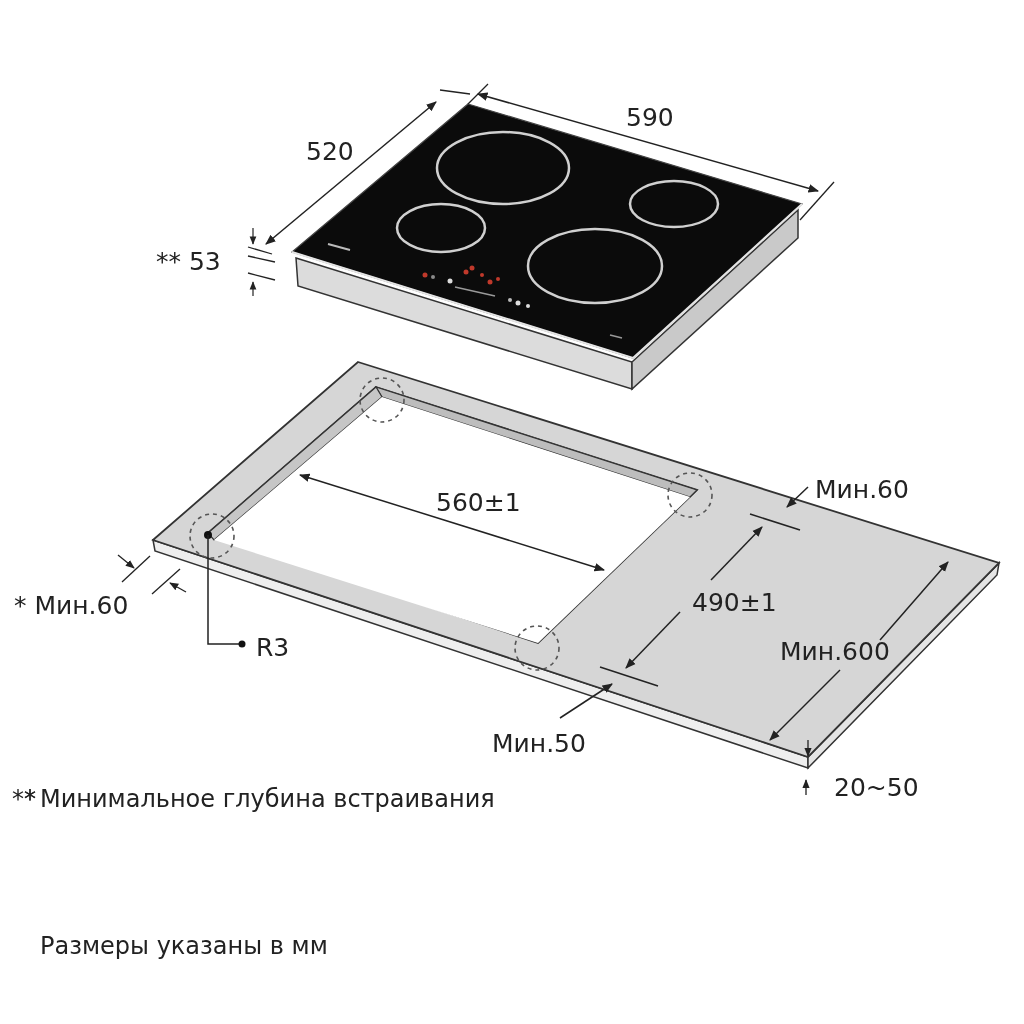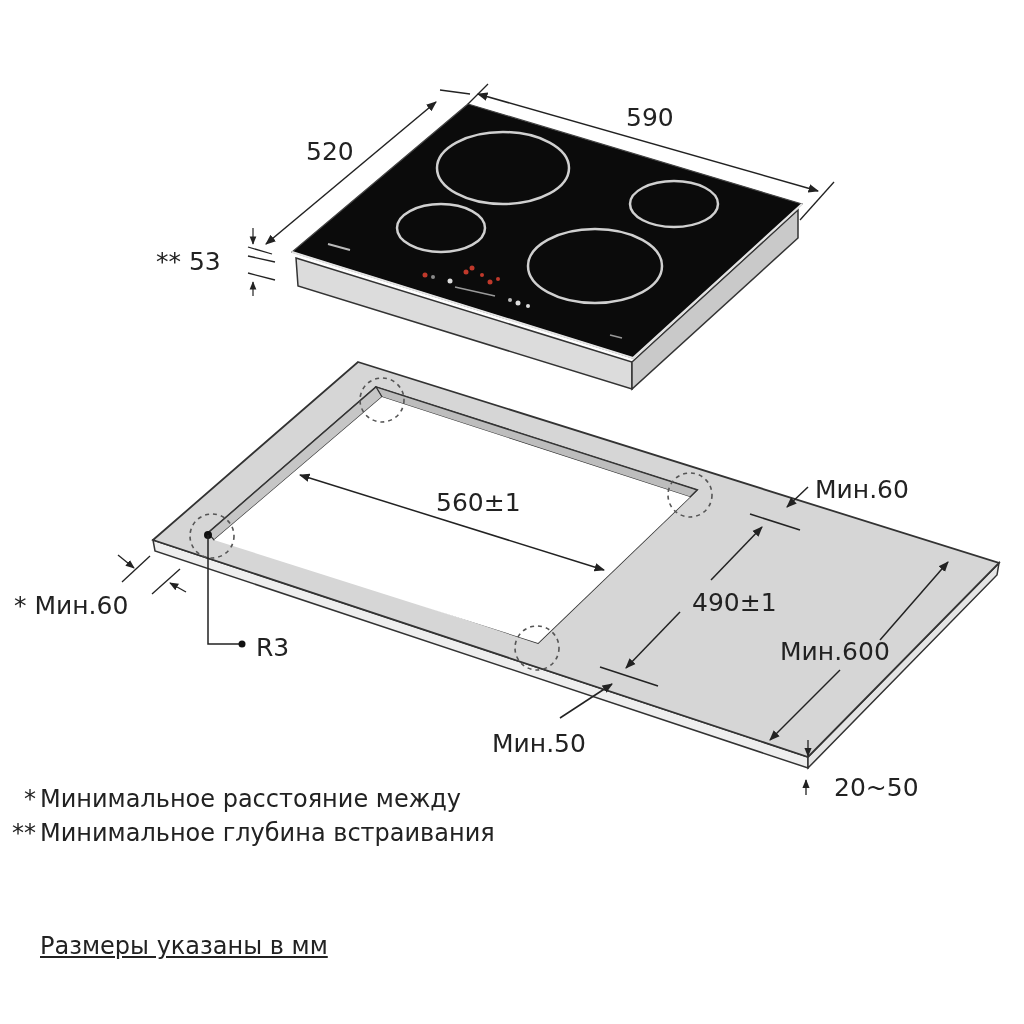--- a/index.html
+++ b/index.html
@@ -2,21 +2,21 @@
 <html><head>
 <meta charset="utf-8">
 <style>
   html, body { margin: 0; padding: 0; background: #ffffff; }
   body { width: 1024px; height: 1024px; position: relative; overflow: hidden; font-family: "DejaVu Sans", sans-serif; color: #222; }
   #stage { position: absolute; left: 0; top: 0; width: 1024px; height: 1024px; }
   .lbl { font-family: "DejaVu Sans", sans-serif; fill: #222; font-size: 25px; }
   .notes { position: absolute; left: 0; top: 782px; width: 620px; font-size: 24px; line-height: 34px; color: #222; }
   .note-row { position: relative; padding-left: 40px; white-space: nowrap; }
   .note-star { position: absolute; left: 0; width: 36px; text-align: right; }
-  .units { position: absolute; left: 40px; top: 932px; font-size: 24px; color: #222; white-space: nowrap; text-decoration: underline; }
+  .units { position: absolute; left: 40px; top: 932px; font-size: 24px; color: #222; white-space: nowrap; }
 </style>
 </head>
 <body>
 
 <svg id="stage" viewBox="0 0 1024 1024" xmlns="http://www.w3.org/2000/svg">
   <defs>
     <marker id="arr" viewBox="0 0 10 10" refX="9" refY="5" markerWidth="7" markerHeight="7" orient="auto-start-reverse">
       <path d="M0,1 L10,5 L0,9 z" fill="#222"></path>
     </marker>
   </defs>
@@ -125,20 +125,19 @@
     <line x1="248" y1="273" x2="275" y2="280" stroke="#222" stroke-width="1.3"></line>
     <line x1="253" y1="228" x2="253" y2="244" stroke="#222" stroke-width="1.2" marker-end="url(#arr)"></line>
     <line x1="253" y1="296" x2="253" y2="282" stroke="#222" stroke-width="1.2" marker-end="url(#arr)"></line>
     <text class="lbl" x="156" y="270">** 53</text>
   </g>
 </svg>
 
 <div class="notes">
   <div class="note-row">
     <span class="note-star">*</span>
-    <div>Минимальное расстояние между</div>
   </div>
   <div class="note-row">
     <span class="note-star">**</span>
     <div>Минимальное глубина встраивания</div>
   </div>
 </div>
 <div class="units">Размеры указаны в мм</div>
 
 </body></html>

